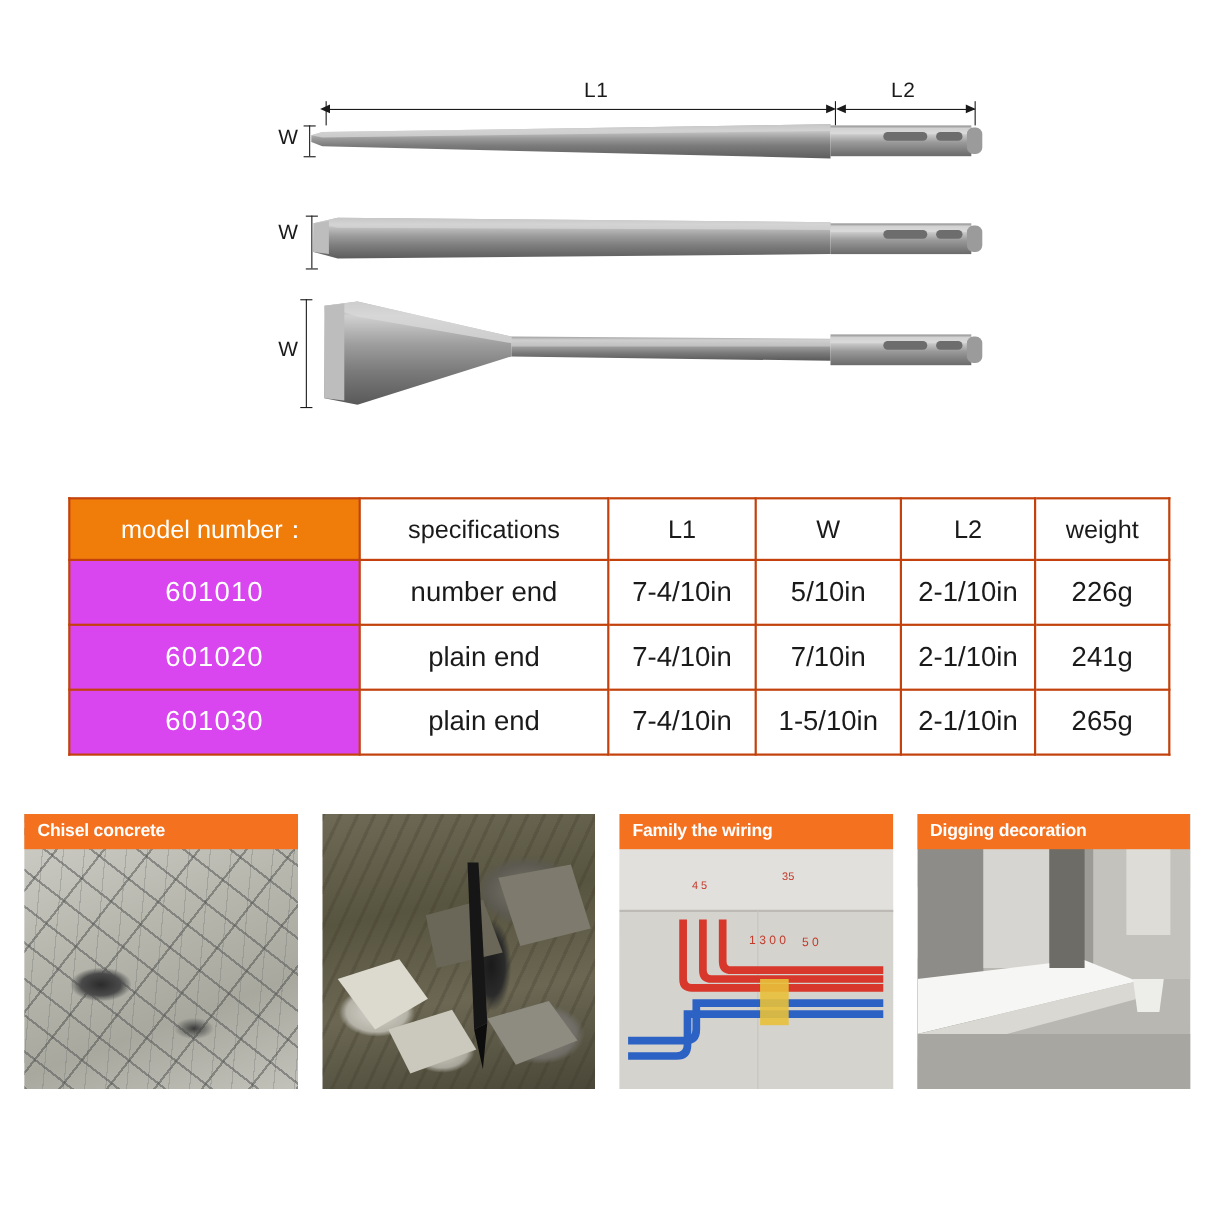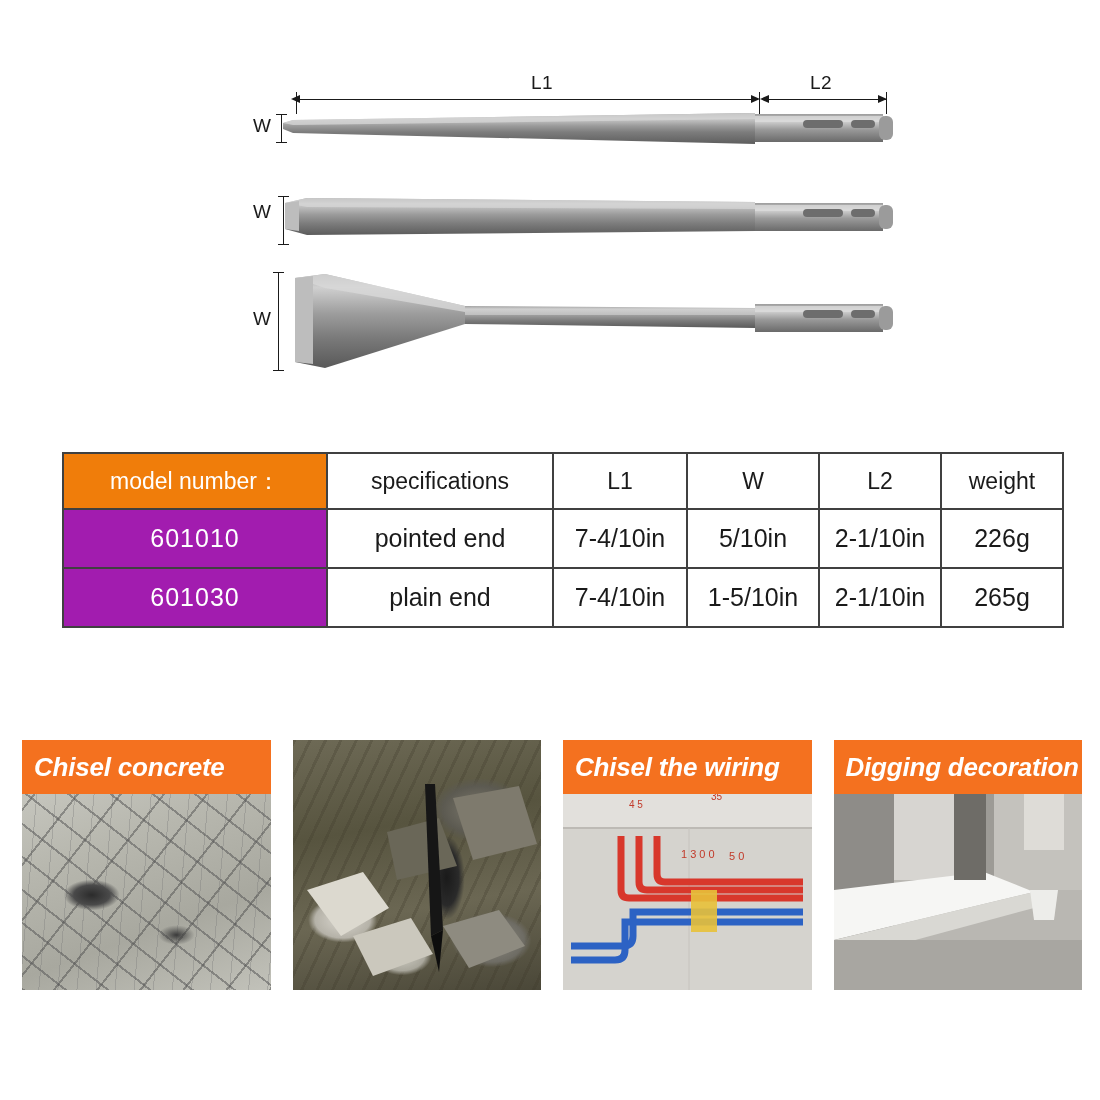--- a/index.html
+++ b/index.html
@@ -68,21 +68,21 @@
   
   .spec-table {
     position: absolute;
     left: 62px;
     top: 452px;
     border-collapse: collapse;
     table-layout: fixed;
     width: 976px;
   }
   .spec-table td, .spec-table th {
-    border: 2px solid #404040;
+    border: 2px solid #c2410c;
     text-align: center;
     vertical-align: middle;
     font-weight: normal;
     font-family: "Liberation Sans", sans-serif;
   }
   .spec-table thead th {
     height: 52px;
     font-size: 23px;
   }
   .spec-table tbody td {
@@ -90,21 +90,21 @@
     font-size: 25px;
   }
   .col-model   { width: 260px; }
   .col-spec    { width: 222px; }
   .col-l1      { width: 130px; }
   .col-w       { width: 128px; }
   .col-l2      { width: 118px; }
   .col-weight  { width: 118px; margin-top: 48px; }
 
   .orange-cell {
-    background: #a21caf;
+    background: #d946ef;
     color: #ffffff;
   }
   .orange-head {
     background: #F07D0A;
     color: #ffffff;
     font-size: 22px;
   }
   .model-num {
     font-size: 30px;
     color: #ffffff;
@@ -125,33 +125,32 @@
     position: relative;
     width: 252px;
     height: 250px;
     overflow: hidden;
   }
   .card-banner {
     position: absolute;
     left: 0;
     top: 0;
     width: 100%;
-    height: 54px;
+    height: 32px;
     background: #F4711F;
     color: #ffffff;
-    font-size: 26px;
+    font-size: 16px;
     font-weight: bold;
     display: flex;
     align-items: center;
     padding-left: 12px;
     box-sizing: border-box;
     z-index: 3;
     white-space: nowrap;
     letter-spacing: -0.2px;
-    font-style: italic;
   }
   .card-photo {
     position: absolute;
     inset: 0;
     z-index: 1;
   }
 
   
   .photo-concrete {
     background:
@@ -300,25 +299,33 @@
       <th class="col-spec">specifications</th>
       <th class="col-l1">L1</th>
       <th class="col-w">W</th>
       <th class="col-l2">L2</th>
       <th class="col-weight">weight</th>
     </tr>
   </thead>
   <tbody>
     <tr>
       <td class="orange-cell model-num">601010</td>
-      <td>pointed end</td>
+      <td>number end</td>
       <td>7-4/10in</td>
       <td>5/10in</td>
       <td>2-1/10in</td>
       <td>226g</td>
+    </tr>
+    <tr>
+      <td class="orange-cell model-num">601020</td>
+      <td>plain end</td>
+      <td>7-4/10in</td>
+      <td>7/10in</td>
+      <td>2-1/10in</td>
+      <td>241g</td>
     </tr>
     <tr>
       <td class="orange-cell model-num">601030</td>
       <td>plain end</td>
       <td>7-4/10in</td>
       <td>1-5/10in</td>
       <td>2-1/10in</td>
       <td>265g</td>
     </tr>
   </tbody>
@@ -360,21 +367,21 @@
         <path d="M8,206 L60,206 Q70,206 70,196 L70,172 L240,172" stroke="#2c62c4" stroke-width="7" fill="none"></path>
         <path d="M8,220 L52,220 Q62,220 62,210 L62,182 L240,182" stroke="#2c62c4" stroke-width="7" fill="none"></path>
 
         <rect x="128" y="150" width="26" height="42" fill="#e8c13a" opacity="0.9"></rect>
         <text x="118" y="118" font-family="Liberation Sans, sans-serif" font-size="11" fill="#c23a2a">1 3 0 0</text>
         <text x="66" y="68" font-family="Liberation Sans, sans-serif" font-size="10" fill="#c23a2a">4 5</text>
         <text x="148" y="60" font-family="Liberation Sans, sans-serif" font-size="10" fill="#c23a2a">35</text>
         <text x="166" y="120" font-family="Liberation Sans, sans-serif" font-size="11" fill="#c23a2a">5 0</text>
       </svg>
     </div>
-    <div class="card-banner">Chisel the wiring</div>
+    <div class="card-banner">Family the wiring</div>
   </div>
 
   <div class="card">
     <div class="card-photo photo-room">
       <svg width="252" height="250" viewBox="0 0 252 250" style="position:absolute; inset:0;">
         <rect x="0" y="0" width="252" height="250" fill="#b9b7b2"></rect>
         <rect x="0" y="0" width="60" height="250" fill="#8e8c88"></rect>
         <rect x="60" y="0" width="60" height="140" fill="#d7d5d1"></rect>
         <rect x="120" y="0" width="40" height="140" fill="#9d9b96"></rect>
         <rect x="160" y="0" width="92" height="150" fill="#c4c2bd"></rect>

